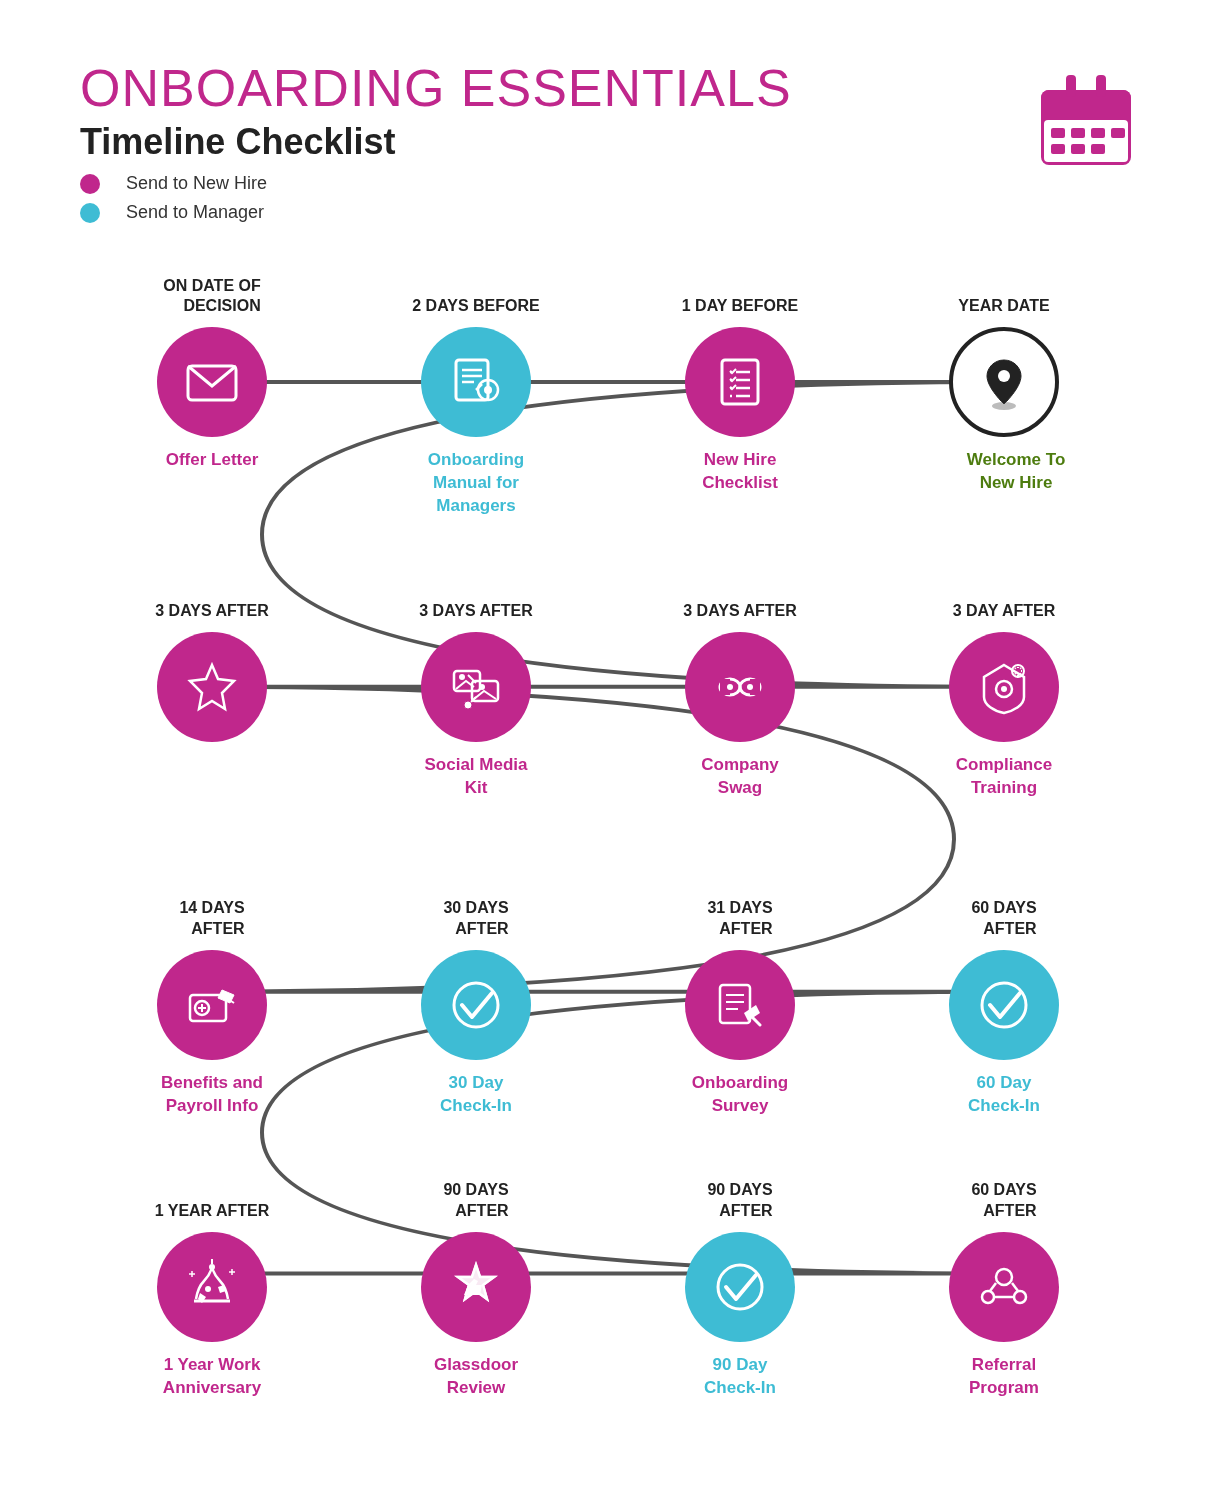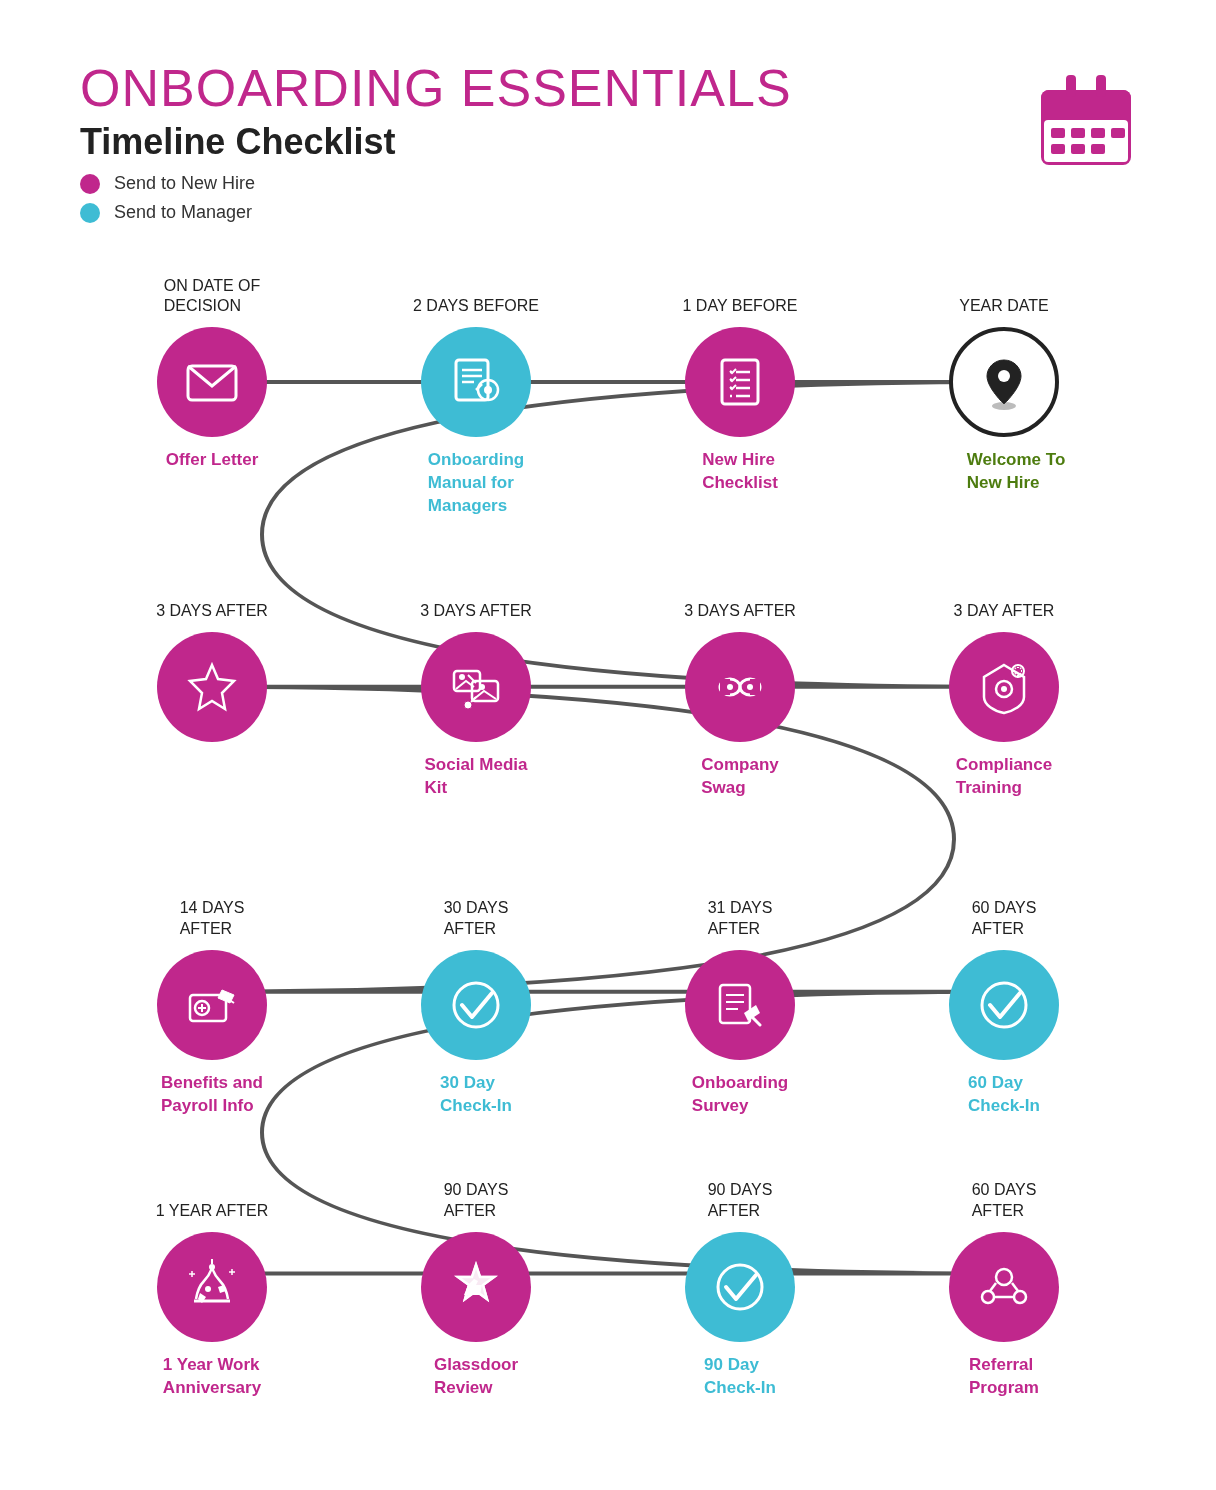--- a/index.html
+++ b/index.html
@@ -43,44 +43,44 @@
       display: flex;
       flex-direction: column;
       gap: 8px;
       margin-top: 10px;
       margin-bottom: 30px;
       align-self: flex-end;
     }
     .legend-item {
       display: flex;
       align-items: center;
-      gap: 14px;
+      gap: 26px;
       font-size: 18px;
       color: #333;
     }
     .legend-dot {
       width: 20px;
       height: 20px;
       border-radius: 50%;
     }
     .legend-dot.pink { background: #c0278c; }
     .legend-dot.blue { background: #3ebcd4; }
 
     .timeline-item {
       display: flex;
       flex-direction: column;
       align-items: center;
       position: relative;
     }
 
     .item-label {
       font-size: 16px;
-      font-weight: 400;
+      font-weight: 700;
       color: #222;
-      text-align: left;
+      text-align: right;
       margin-bottom: 10px;
       line-height: 1.3;
       min-height: 44px;
       display: flex;
       align-items: flex-end;
       justify-content: center;
     }
 
     .circle {
       width: 110px;
@@ -100,21 +100,21 @@
     }
 
     .circle svg {
       width: 60px;
       height: 60px;
     }
 
     .item-caption {
       font-size: 17px;
       font-weight: 600;
-      text-align: left;
+      text-align: center;
       margin-top: 12px;
       line-height: 1.35;
     }
     .item-caption.pink { color: #c0278c; }
     .item-caption.blue { color: #3ebcd4; }
     .item-caption.black { color: #4d7c0f; margin-left: 24px; }
 
     .rows-wrapper {
       position: relative;
     }

